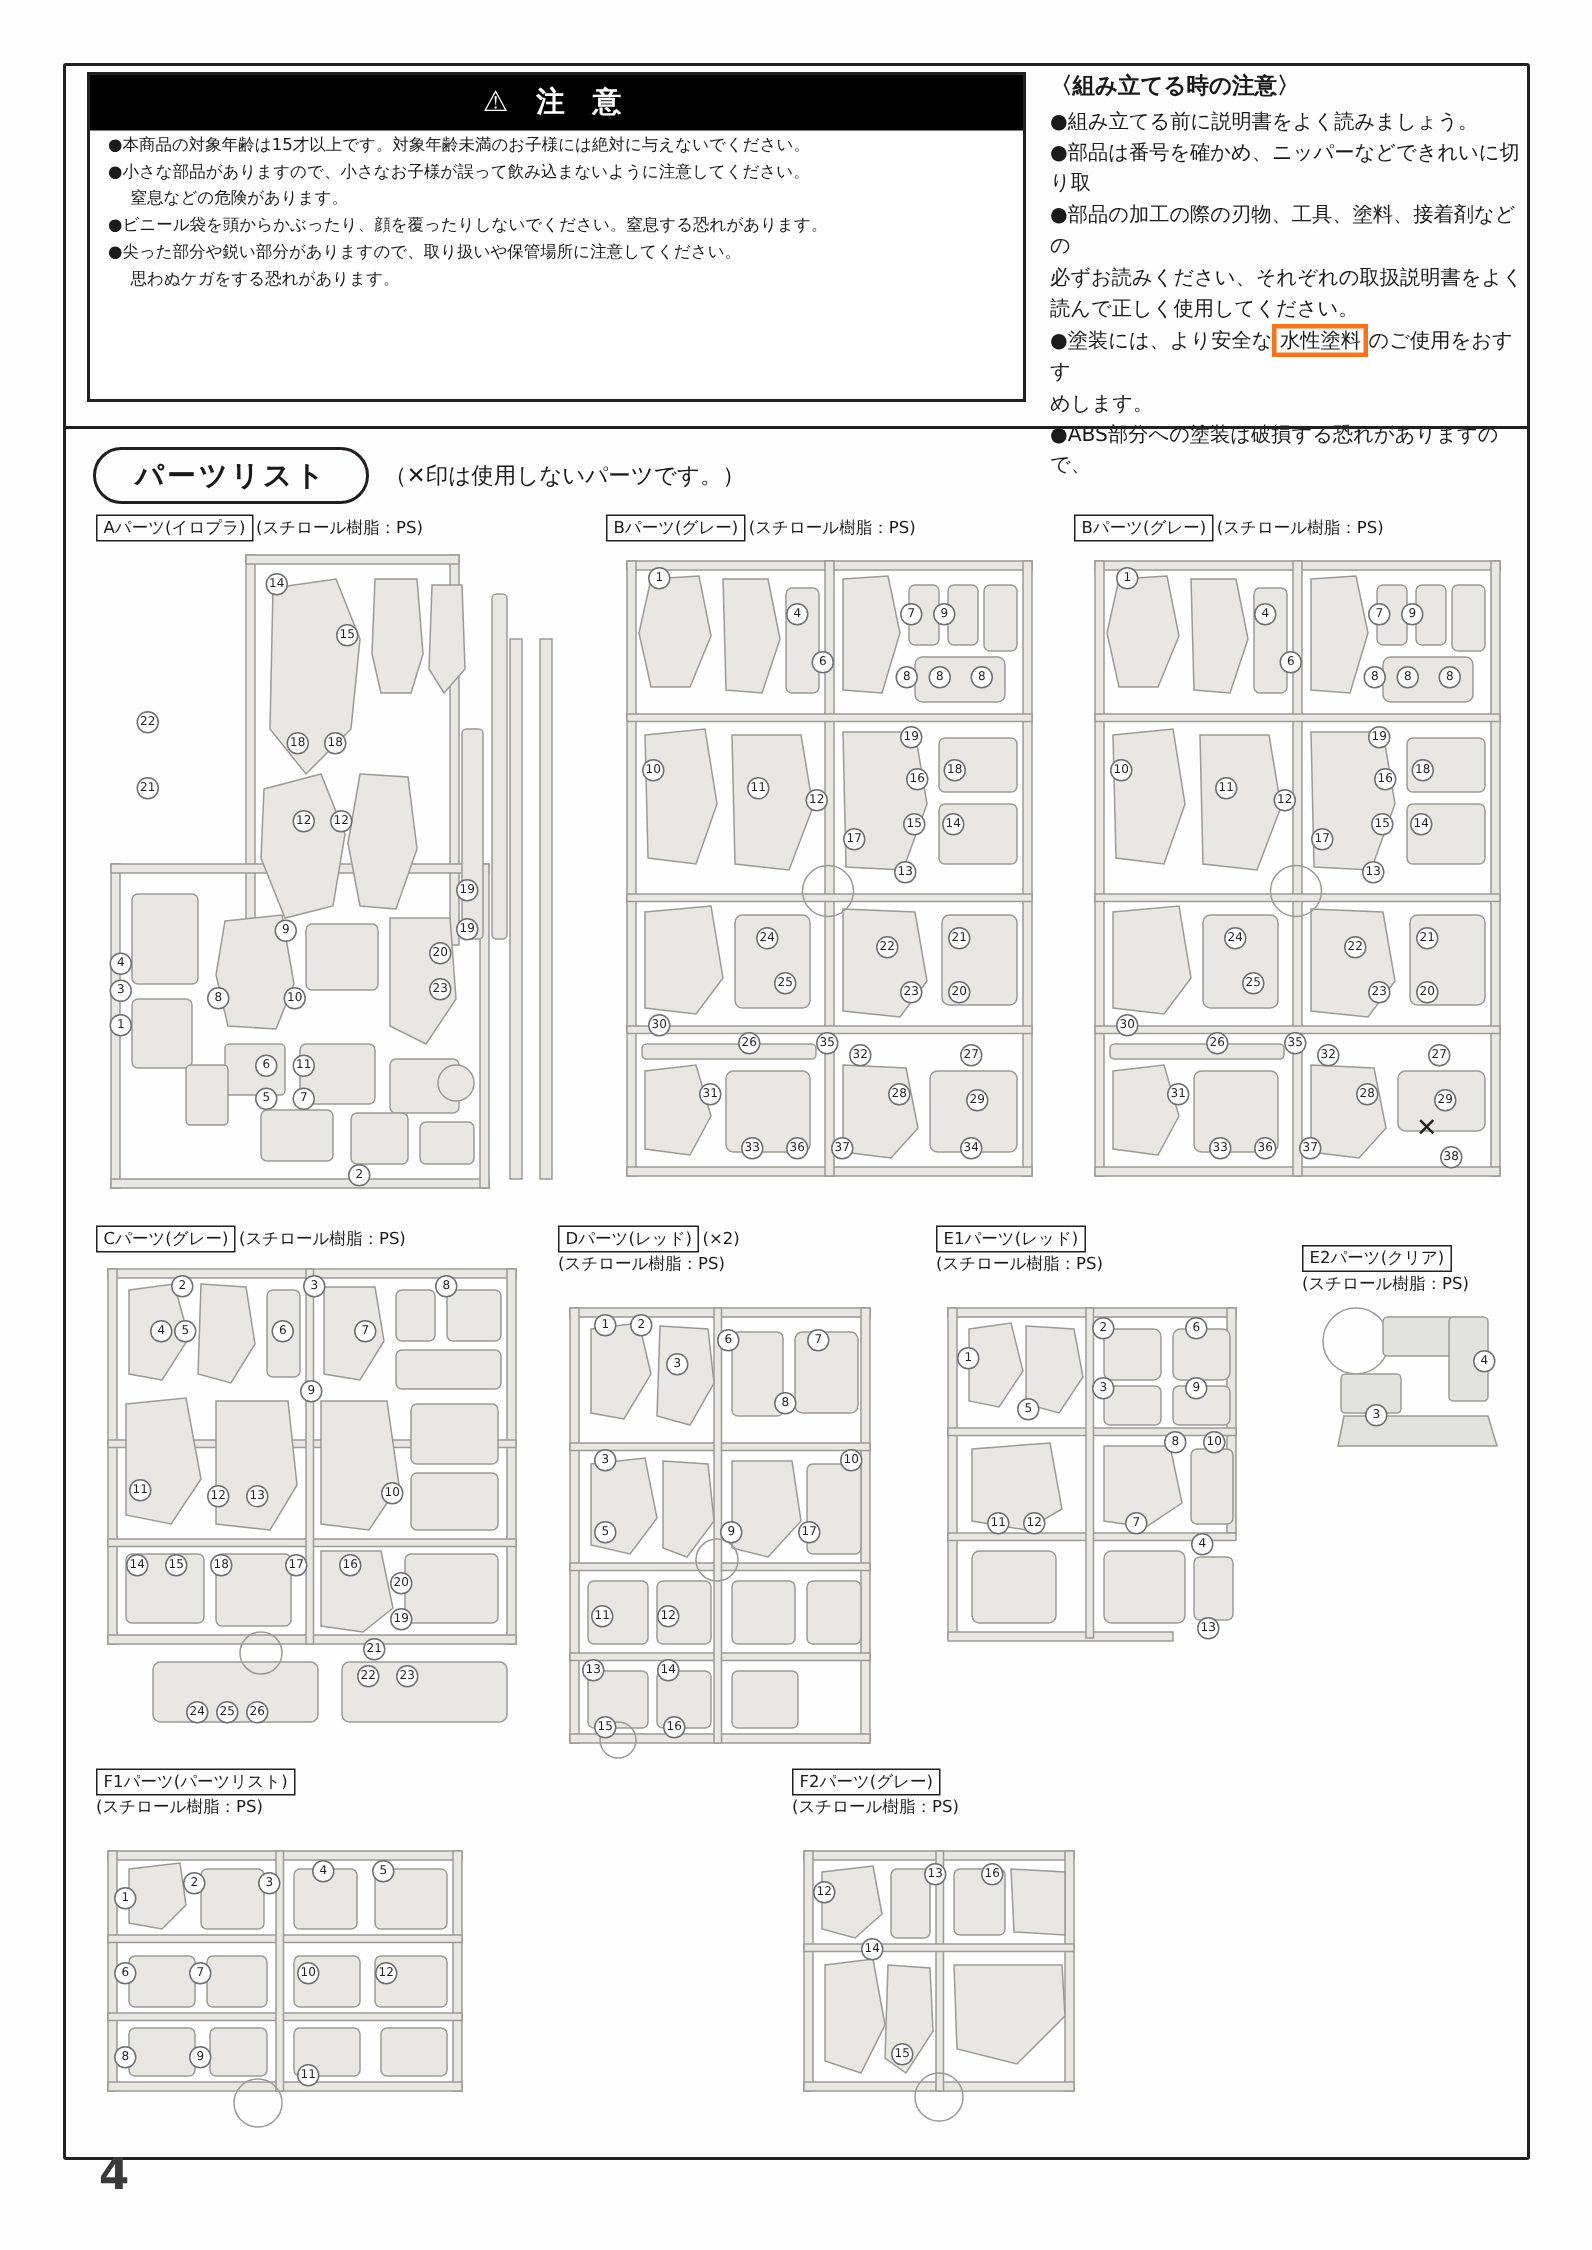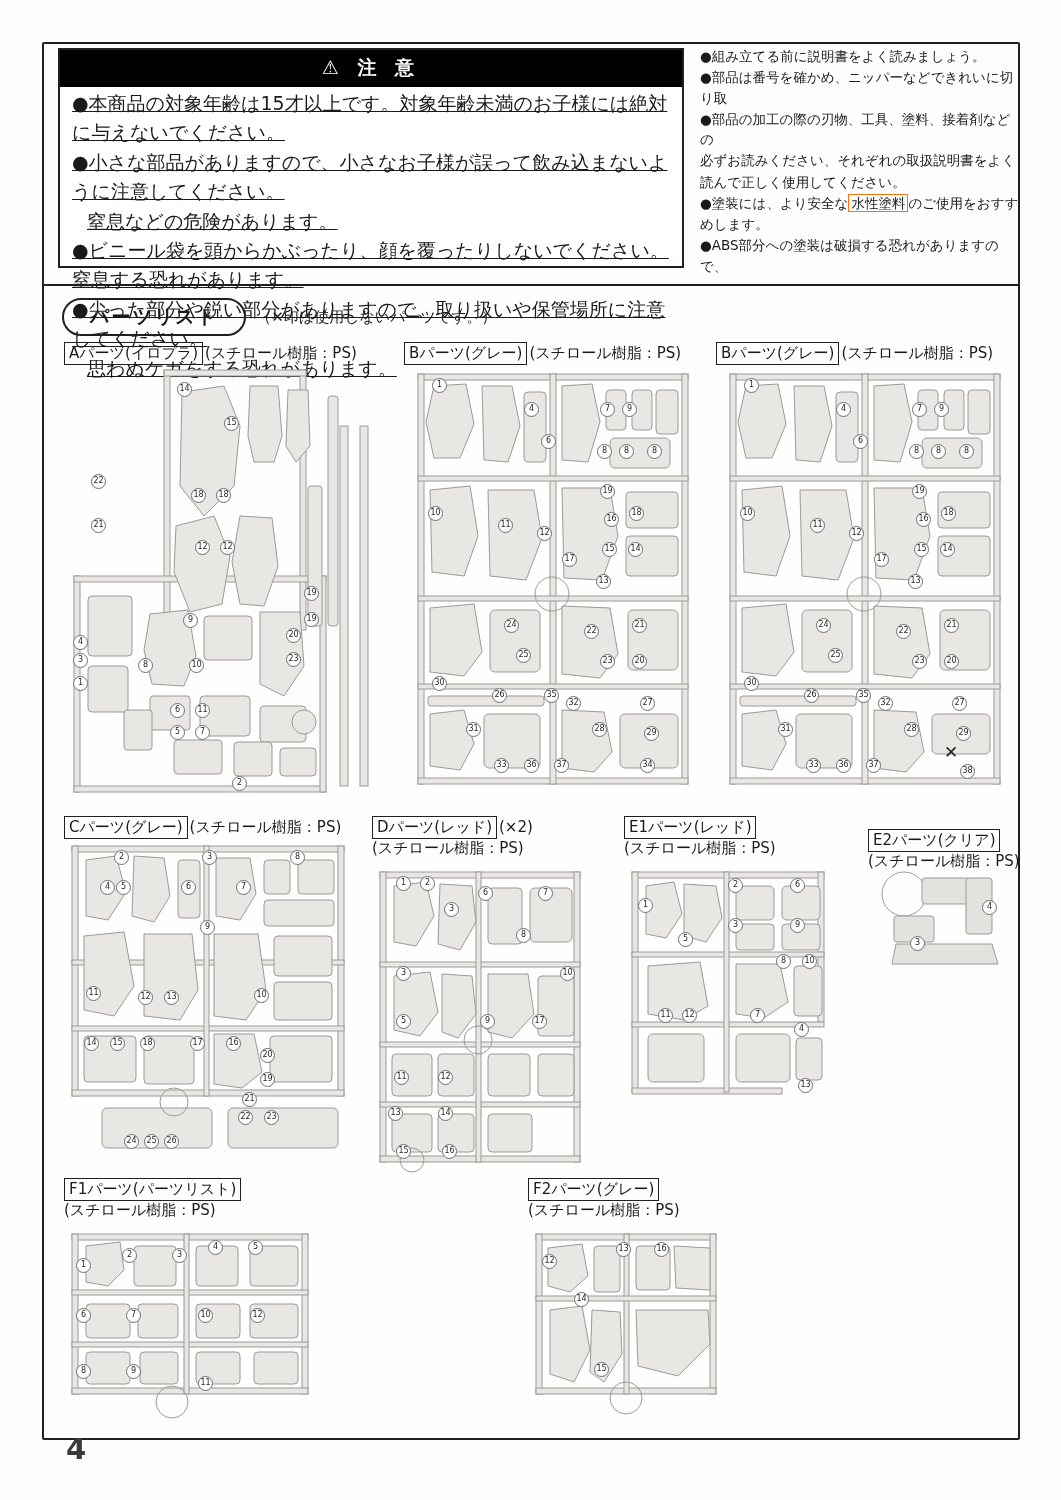--- a/index.html
+++ b/index.html
@@ -52,43 +52,42 @@
   .caution-sub {
     text-align: center;
     font-size: 15px;
     font-weight: bold;
     margin: 9px 0 4px;
   }
   .caution-list {
     margin: 0;
     padding: 2px 0 0 12px;
     list-style: none;
-    font-size: 19px;
+    font-size: 11px;
     line-height: 1.52;
-    text-decoration: underline;
   }
   .caution-list li { margin-bottom: 1px; }
   .caution-list li.indent { padding-left: 15px; }
   
   .notes {
     position: absolute;
     left: 700px; top: 46px;
     width: 320px;
     font-size: 13.5px;
     line-height: 1.5;
   }
   .notes-title {
     font-weight: bold;
     font-size: 15px;
     margin-bottom: 2px;
   }
   .notes ul { margin: 0; padding: 0; list-style: none; }
   .notes li { margin-bottom: 1px; }
   .boxed-kw {
-    border: 1px solid #f97316;
+    border: 3px solid #f97316;
     padding: 0 2px;
   }
   
   .divider {
     position: absolute;
     left: 44px; top: 284px;
     width: 974px;
     border-top: 2px solid #231f20;
   }
   
@@ -104,21 +103,21 @@
     border-radius: 20px;
     padding: 4px 26px;
     font-size: 19px;
     font-weight: bold;
     letter-spacing: 2px;
   }
   .pill-note { font-size: 15px; }
   
   .runner-label {
     position: absolute;
-    font-size: 15px;
+    font-size: 11px;
     white-space: nowrap;
   }
   .runner-label .boxed {
     border: 1px solid #231f20;
     padding: 1px 4px 2px;
     margin-right: 2px;
   }
   .runner-label .sub {
     display: block;
     margin-top: 2px;
@@ -167,20 +166,21 @@
       <li>●本商品の対象年齢は15才以上です。対象年齢未満のお子様には絶対に与えないでください。</li>
       <li>●小さな部品がありますので、小さなお子様が誤って飲み込まないように注意してください。</li>
       <li class="indent">窒息などの危険があります。</li>
       <li>●ビニール袋を頭からかぶったり、顔を覆ったりしないでください。窒息する恐れがあります。</li>
       <li>●尖った部分や鋭い部分がありますので、取り扱いや保管場所に注意してください。</li>
       <li class="indent">思わぬケガをする恐れがあります。</li>
     </ul>
   </div>
 
   <div class="notes">
+    <div class="notes-title">〈組み立てる時の注意〉</div>
     <ul>
       <li>●組み立てる前に説明書をよく読みましょう。</li>
       <li>●部品は番号を確かめ、ニッパーなどできれいに切り取</li>
       <li>●部品の加工の際の刃物、工具、塗料、接着剤などの</li>
       <li class="ind"><span>必ずお読みください、それぞれの取扱説明書をよく</span></li>
       <li class="ind"><span>読んで正しく使用してください。</span></li>
       <li>●塗装には、より安全な<span class="boxed-kw">水性塗料</span>のご使用をおすす</li>
       <li class="ind"><span>めします。</span></li>
       <li>●ABS部分への塗装は破損する恐れがありますので、</li>
     </ul>

